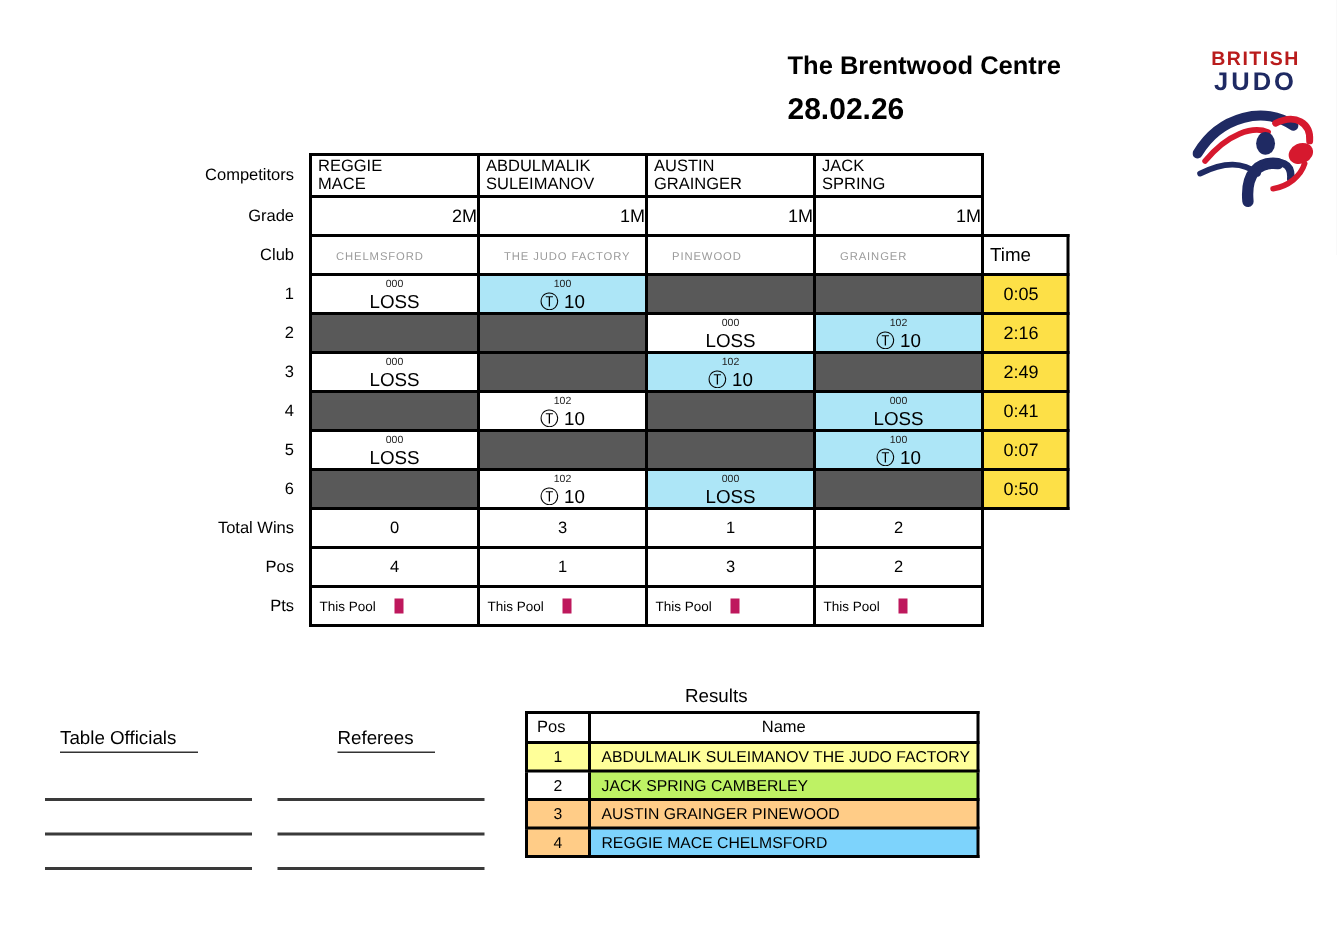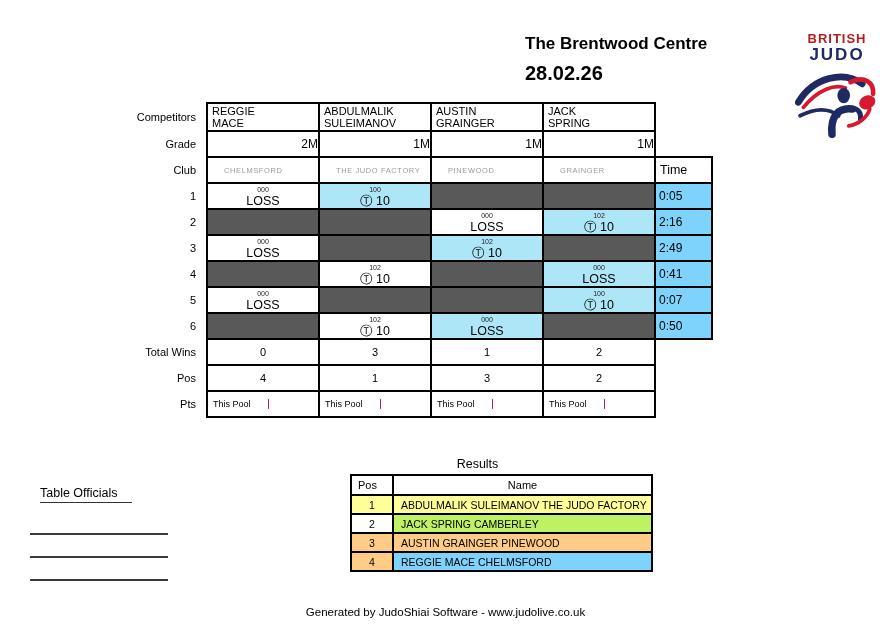--- a/index.html
+++ b/index.html
@@ -25,28 +25,28 @@
   .matrix { position:absolute; left:130px; top:102px; border-collapse:collapse; table-layout:fixed; }
   .matrix td { border:2px solid #000; vertical-align:middle; overflow:hidden; }
   .matrix td.lbl { border:none; width:77px; text-align:right; padding-right:10px; font-size:11px; color:#000; background:#fff; }
   .matrix td.notime { border:none; background:#fff; }
   .matrix tr { height:26px;margin-left:12px; }
   .matrix tr.comp { height:28px; }
   td.namecell { width:112px; font-size:11px; line-height:12px; padding:1px 4px; text-align:left; vertical-align:top; }
   td.gradecell { width:112px; text-align:right; font-size:12px; }
   td.clubcell { width:112px; font-size:7.5px; color:#9b9b9b; letter-spacing:0.6px; padding-left:16px; text-align:left; }
   td.timehead { width:57px; font-size:12.5px; padding-left:4px; }
-  td.timecell { width:57px; font-size:12px; padding-left:3px; background:#7dd3fc; }
+  td.timecell { width:57px; font-size:12px; padding-left:13px; background:#fde047; }
   td.scorecell { width:112px; padding:0; text-align:center; }
   .code { font-size:7px; line-height:8px; height:8px; color:#222; margin-top:1px; }
   .slabel { font-size:12.5px; line-height:14px; color:#000; }
   td.totcell { width:112px; text-align:center; font-size:11px; background:#fff; }
   td.ptscell { width:112px; padding:0; background:#fff; }
   .pool-wrap { display:flex; height:100%; }
-  .pool-left { width:55%; border-right:1px solid #be185d; font-size:9px; display:flex; align-items:center; padding-left:5px; }
+  .pool-left { width:55%; border-right:6px solid #be185d; font-size:9px; display:flex; align-items:center; padding-left:5px; }
   .pool-right { flex:1; }
 
   
   .results { position:absolute; left:350px; top:457px; width:255px; }
   .results-title { text-align:center; font-size:12.5px; margin-bottom:3px; }
   .results table { border-collapse:collapse; table-layout:fixed; width:303px; }
   .results td { border:2px solid #000; height:19px; font-size:10.5px; vertical-align:middle; }
   .results tr.rhead td { height:20px; font-size:11px; }
   .results .poscol { width:42px; text-align:center; }
   .results .namecol { text-align:left; padding-left:7px; }
@@ -326,15 +326,20 @@
     </tbody>
       </table>
   </div>
 
   <div class="sigblock officials">
     <span class="sigheading">Table Officials</span>
     <div class="sigline first"></div>
     <div class="sigline"></div>
     <div class="sigline"></div>
   </div>
-
-  <div class="footer">Generated by JudoShiai Software - www.judolive.co.uk</div>
+  <div class="sigblock referees">
+    <span class="sigheading">Referees</span>
+    <div class="sigline first"></div>
+    <div class="sigline"></div>
+    <div class="sigline"></div>
+  </div>
+
 </div>
 
 </body></html>

